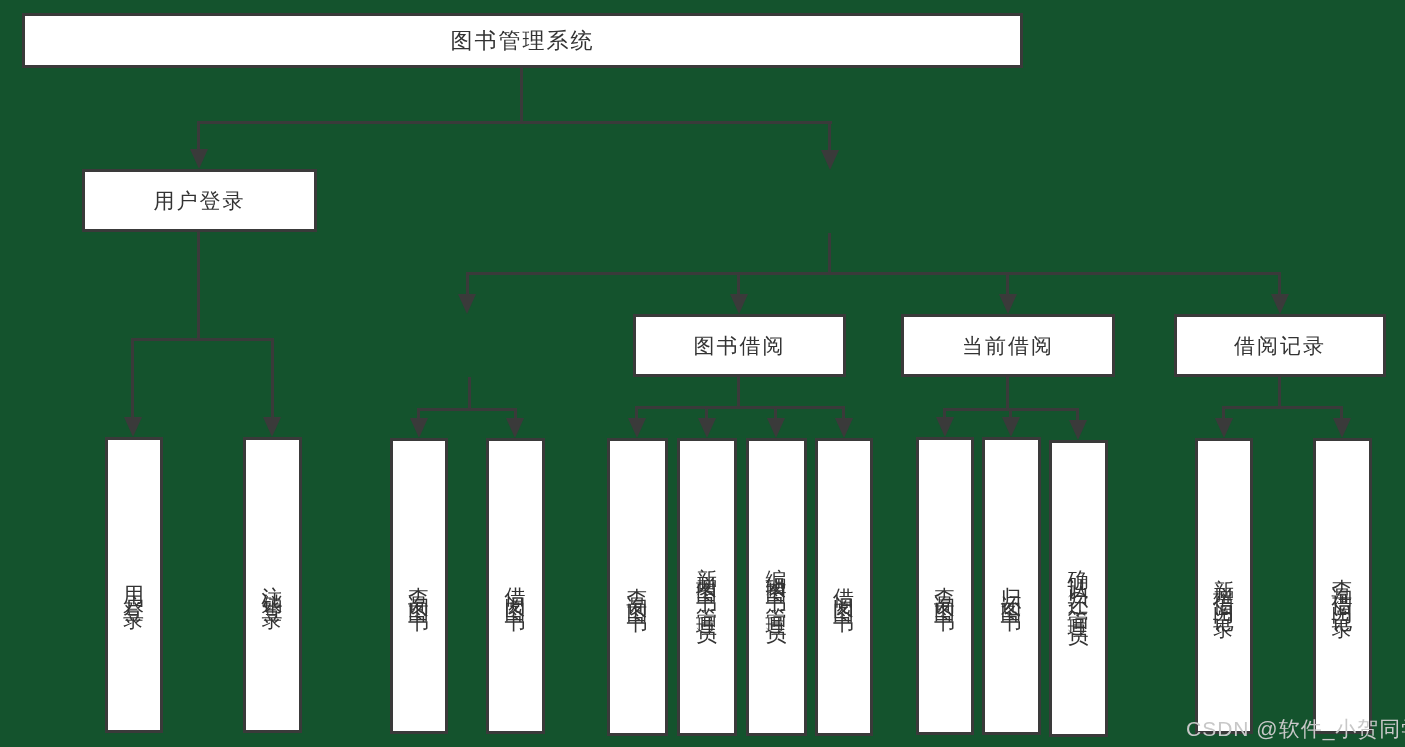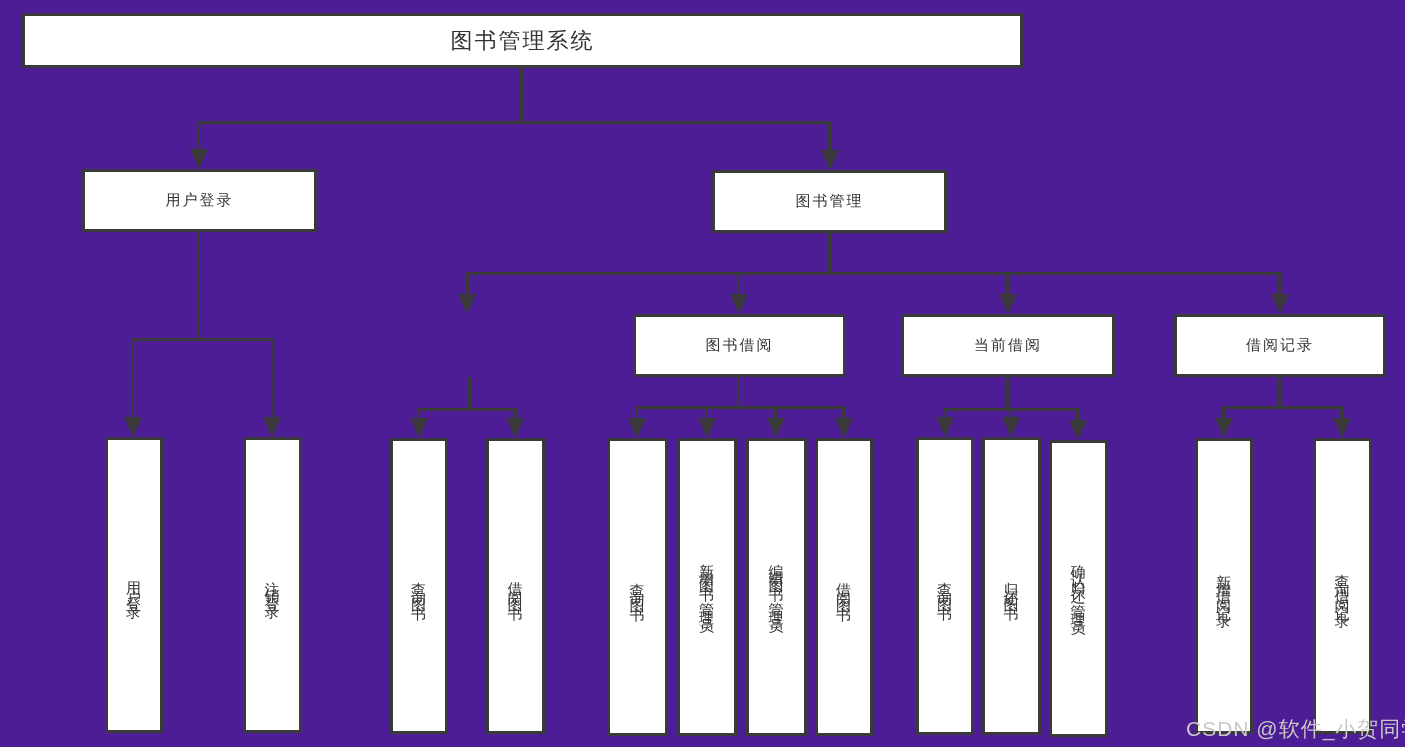--- a/index.html
+++ b/index.html
@@ -1,25 +1,25 @@
 <!DOCTYPE html>
 <html style="--line: #3a3a3a; --text: #333333; --wm: #c8c8c8;"><head>
 <meta charset="utf-8">
 <style>
   html,body { margin:0; padding:0; background:#ffffff; }
   .canvas {
-    position:relative; width:1405px; height:747px; background:#4c1d95;
+    position:relative; width:1405px; height:747px; background:#14532d;
     font-family:"Liberation Sans","DejaVu Sans",sans-serif;
     overflow:hidden;
   }
   .node {
     position:absolute; box-sizing:border-box;
     border:3px solid var(--line,#3a3a3a); background:#ffffff;
     display:flex; align-items:center; justify-content:center;
-    color:var(--text,#333333); font-size:15px;
+    color:var(--text,#333333); font-size:21px;
   }
   .node.h span { letter-spacing:2px; white-space:nowrap; }
   .node.v span {
     writing-mode:vertical-rl; text-orientation:mixed;
     letter-spacing:8px; line-height:1; white-space:nowrap;
   }
   .hline { position:absolute; height:3px; background:var(--line,#3a3a3a); }
   .vline { position:absolute; width:3px; background:var(--line,#3a3a3a); }
   .arrow {
     position:absolute; width:0; height:0;
@@ -37,23 +37,20 @@
 <div class="canvas">
 
   <div class="node h" style="left:22px;top:13px;width:1001px;height:55px;font-size:22px">
     <span>图书管理系统</span>
   </div>
 
   <div class="node h" style="left:82px;top:169px;width:235px;height:63px">
     <span>用户登录</span>
   </div>
 
-  <div class="node h" style="left:712px;top:170px;width:235px;height:63px">
-    <span>图书管理</span>
-  </div>
 
 
   <div class="node h" style="left:901px;top:314px;width:214px;height:63px">
     <span>当前借阅</span>
   </div>
 
   <div class="node h" style="left:633px;top:314px;width:213px;height:63px">
     <span>图书借阅</span>
   </div>
 

